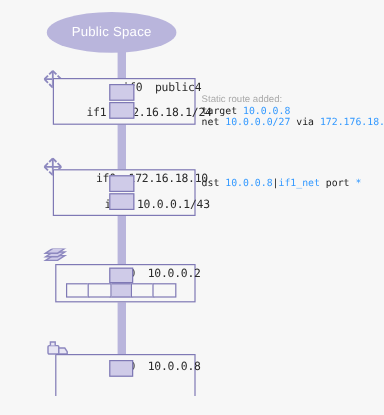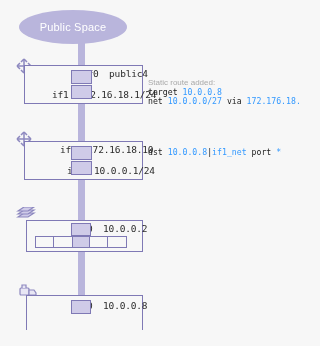--- a/index.html
+++ b/index.html
@@ -7,20 +7,21 @@
     padding: 0;
     background: #f7f7f7;
   }
   #canvas {
     position: relative;
     width: 300px;
     height: 330px;
     background: #f7f7f7;
     font-family: "DejaVu Sans Mono", monospace;
     overflow: hidden;
+    margin-left: 20px;
   }
 
   
   .backbone {
     position: absolute;
     background: #b9b5dc;
   }
 
   
   .cloud {
@@ -147,21 +148,21 @@
 
   <div class="device" style="left:24px; top:141px; width:119px; height:39px;"></div>
 
   <div class="iface-label" style="left:60px; top:144px;">
     <span style="margin-right: 5px;">if0</span>
     <span>172.16.18.10</span>
   </div>
 
   <div class="iface-label" style="left:67px; top:165px;">
     <span style="margin-right: 5px;">if1</span>
-    <span>10.0.0.1/24</span>
+    <span>10.0.0.1/43</span>
   </div>
 
   <div class="port on-trunk" style="left:71px; top:146px; width:21px; height:14px;"></div>
   <div class="port on-trunk" style="left:71px; top:161px; width:21px; height:14px;"></div>
 
   <div class="glyph" style="left:16px; top:207px; width:20px; height:16px;">
     <svg width="20" height="16" viewBox="0 0 20 16">
       <g stroke="#8d88bf" stroke-width="1.2" fill="#cfcbe8">
         <path d="M2 10 l6 -4 h10 l-6 4 z"></path>
         <path d="M2 7 l6 -4 h10 l-6 4 z"></path>

